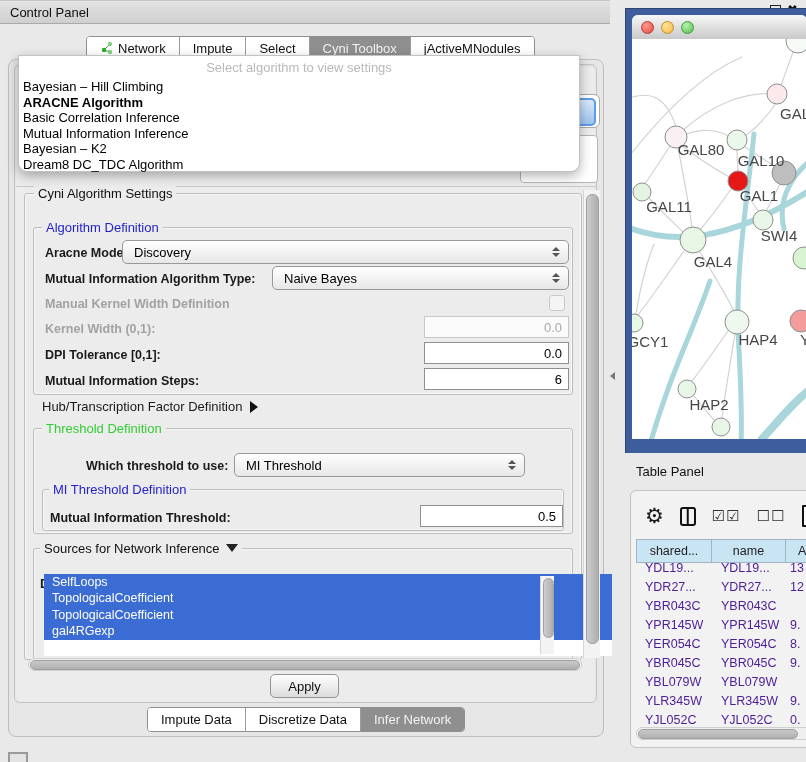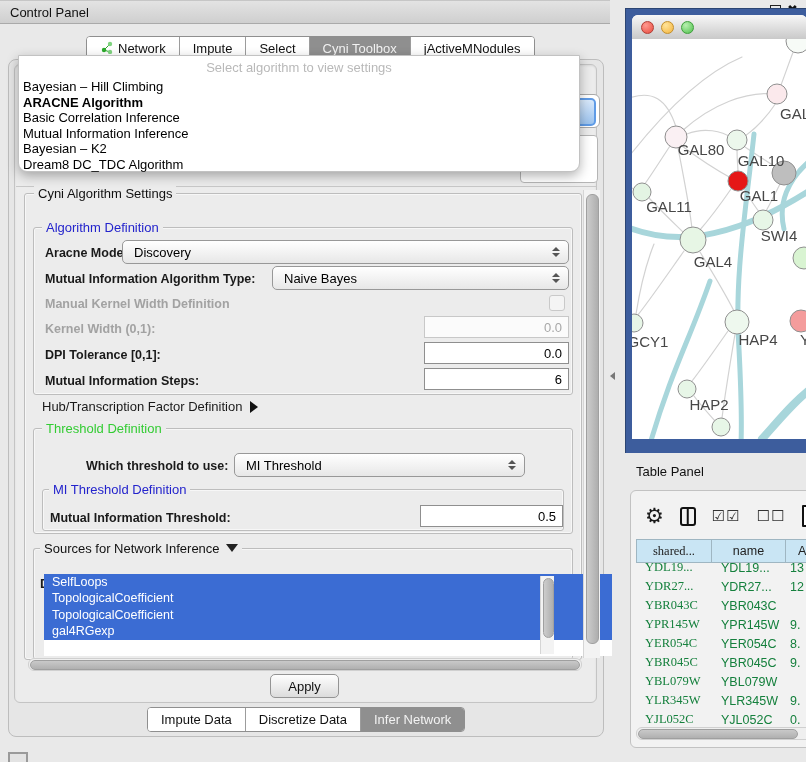--- a/index.html
+++ b/index.html
@@ -84,22 +84,22 @@
   .gear-ic{font-family:"DejaVu Sans",sans-serif;font-size:21px;color:#1a1a1a;line-height:22px;}
   .cols-ic{width:16px;height:19px;border:2.5px solid #111;border-radius:3px;position:relative;box-sizing:border-box;}
   .cols-ic::after{content:"";position:absolute;left:50%;top:0;width:2.5px;height:100%;background:#111;transform:translateX(-50%);}
   .chk-ic{font-family:"DejaVu Sans",sans-serif;font-size:15px;color:#333;letter-spacing:1px;}
   .doc-ic{width:14px;height:18px;border:2px solid #111;border-radius:1px;background:#fff;}
   .tbl{position:absolute;left:5px;top:48px;width:220px;}
   .tr{display:flex;height:19px;}
   .th{background:var(--table-header);border:1px solid #9fb6c2;border-left:none;font-size:12.5px;
       display:flex;align-items:center;justify-content:center;height:24px;box-sizing:border-box;color:#222;}
   .th:first-child{border-left:1px solid #9fb6c2;}
-  .td{font-size:12.5px;display:flex;align-items:center;padding-left:9px;box-sizing:border-box;color:#15803d;white-space:nowrap;overflow:hidden;}
-  .c1{width:76px;font-family:Liberation Serif, serif;}.c2{width:74px;}.c3{width:70px;}
+  .td{font-size:12.5px;display:flex;align-items:center;padding-left:9px;box-sizing:border-box;color:#4c1d95;white-space:nowrap;overflow:hidden;}
+  .c1{width:76px;}.c2{width:74px;}.c3{width:70px;}
   .td.c3{padding-left:4px;}
   .th.c3{justify-content:flex-start;padding-left:12px;}
   .tp-hsb{position:absolute;left:5px;top:236px;width:180px;}
   svg text{font-family:"Liberation Sans",sans-serif;}
 </style>
 </head>
 <body>
 
 <div id="screen">
   <div class="topleft-tick"></div>

